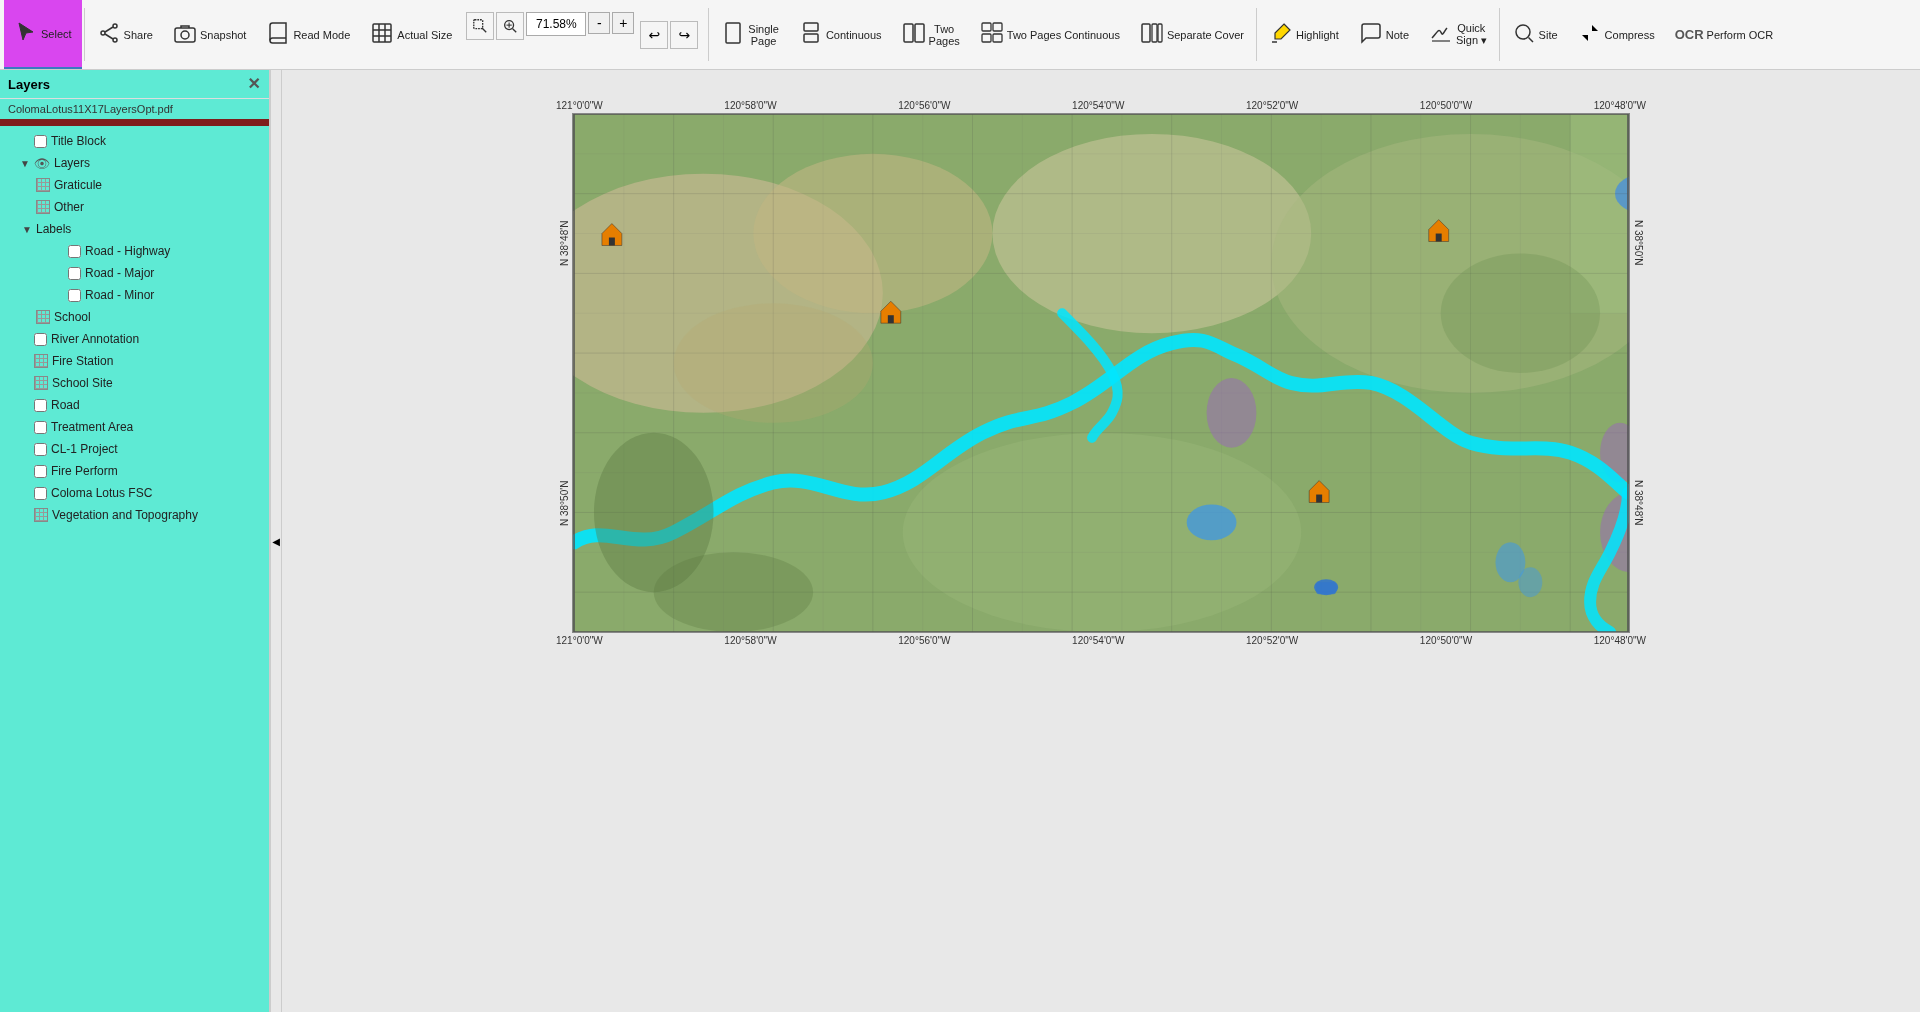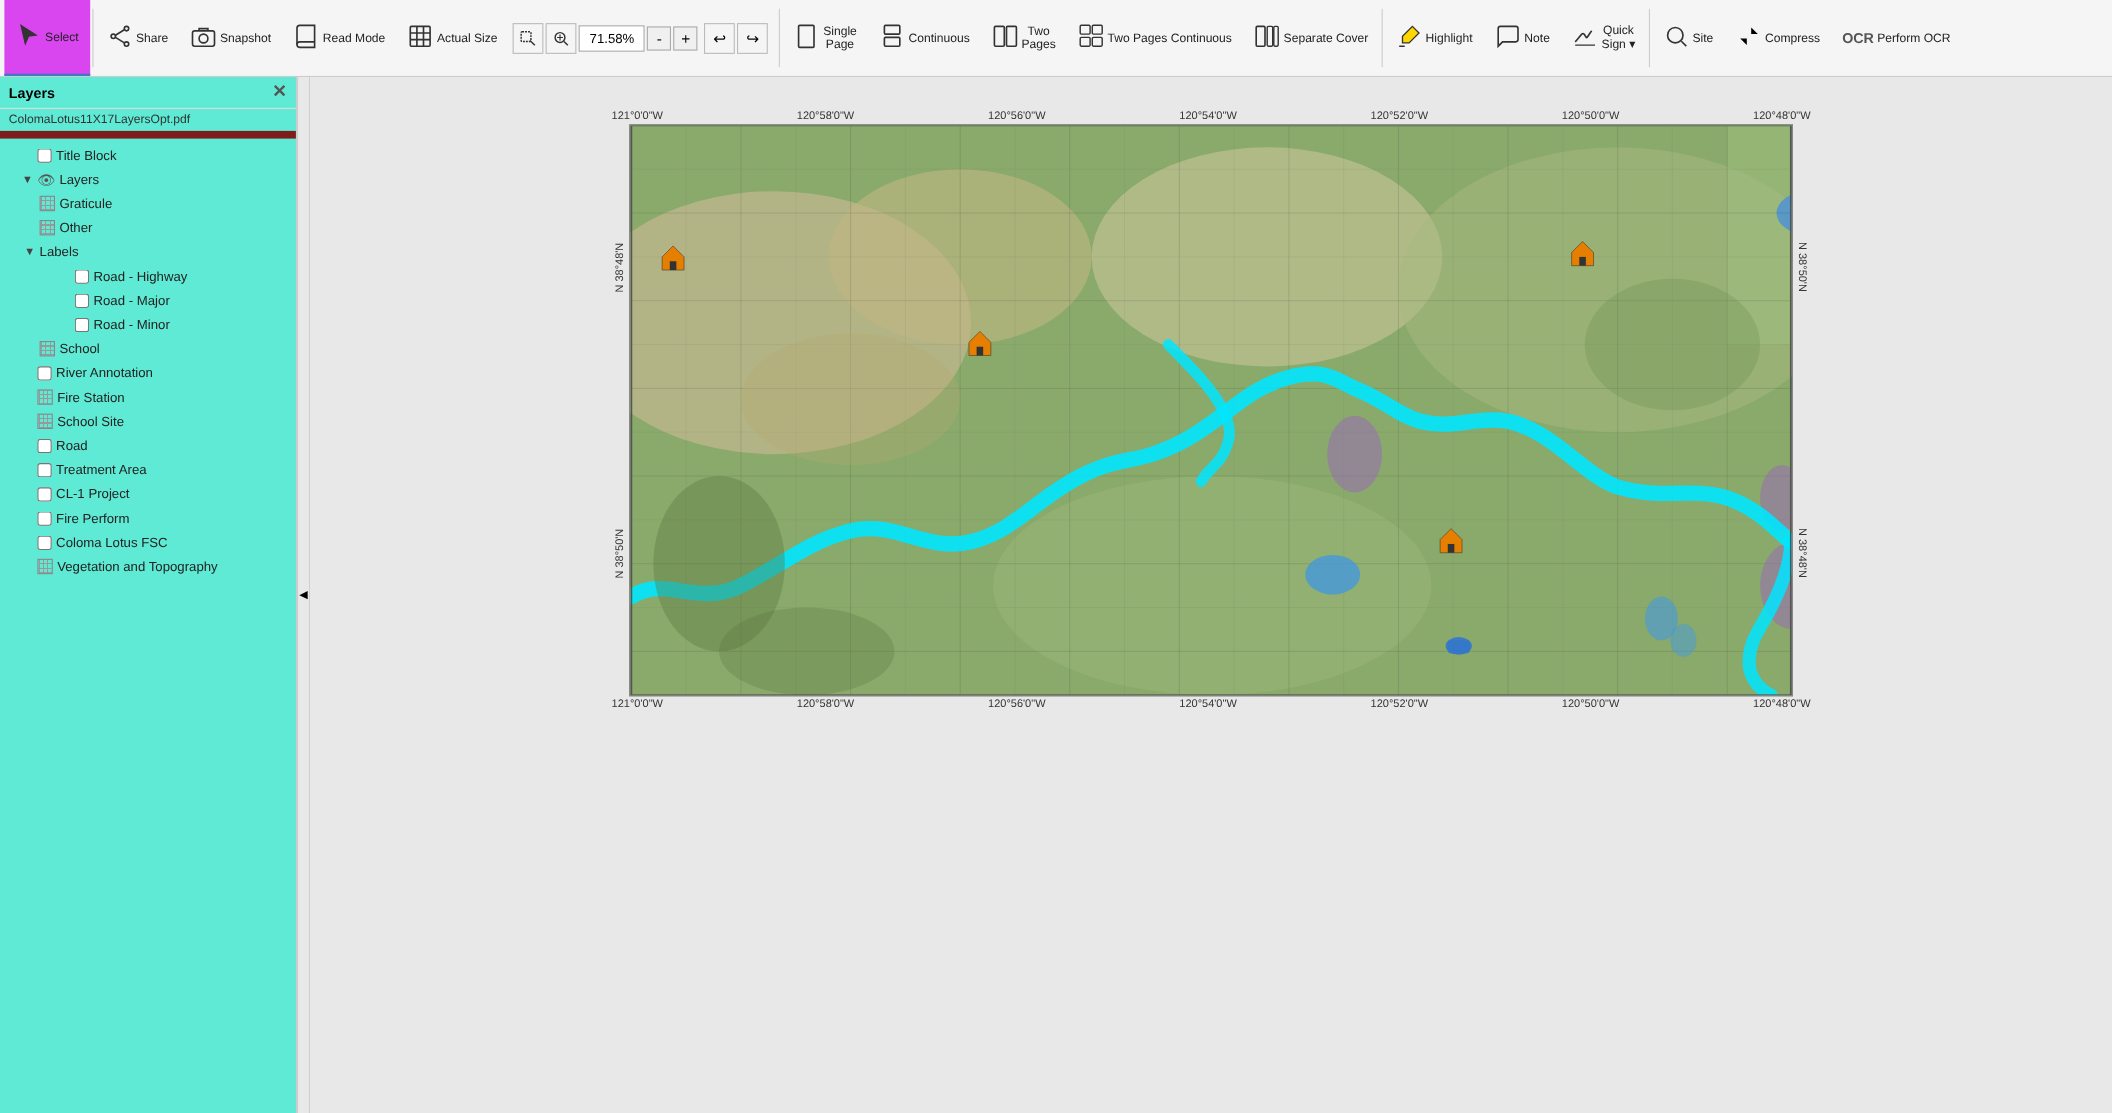--- a/index.html
+++ b/index.html
@@ -28,21 +28,20 @@
       color: #222;
       min-width: 50px;
       gap: 3px;
     }
     .tool-btn.active { background: #d946ef; border-bottom: 2px solid #3a7bbf; }
     .tool-btn .icon { font-size: 20px; line-height: 1; }
     .tool-btn .icon svg { width: 24px; height: 24px; }
     .toolbar-separator { width: 1px; background: #ccc; margin: 8px 2px; }
     .zoom-group {
       display: flex;
-      align-items: center;
       gap: 2px;
       padding: 12px 4px;
     }
     .zoom-input {
       width: 60px;
       height: 24px;
       border: 1px solid #aaa;
       text-align: center;
       font-size: 12px;
       padding: 0 2px;

